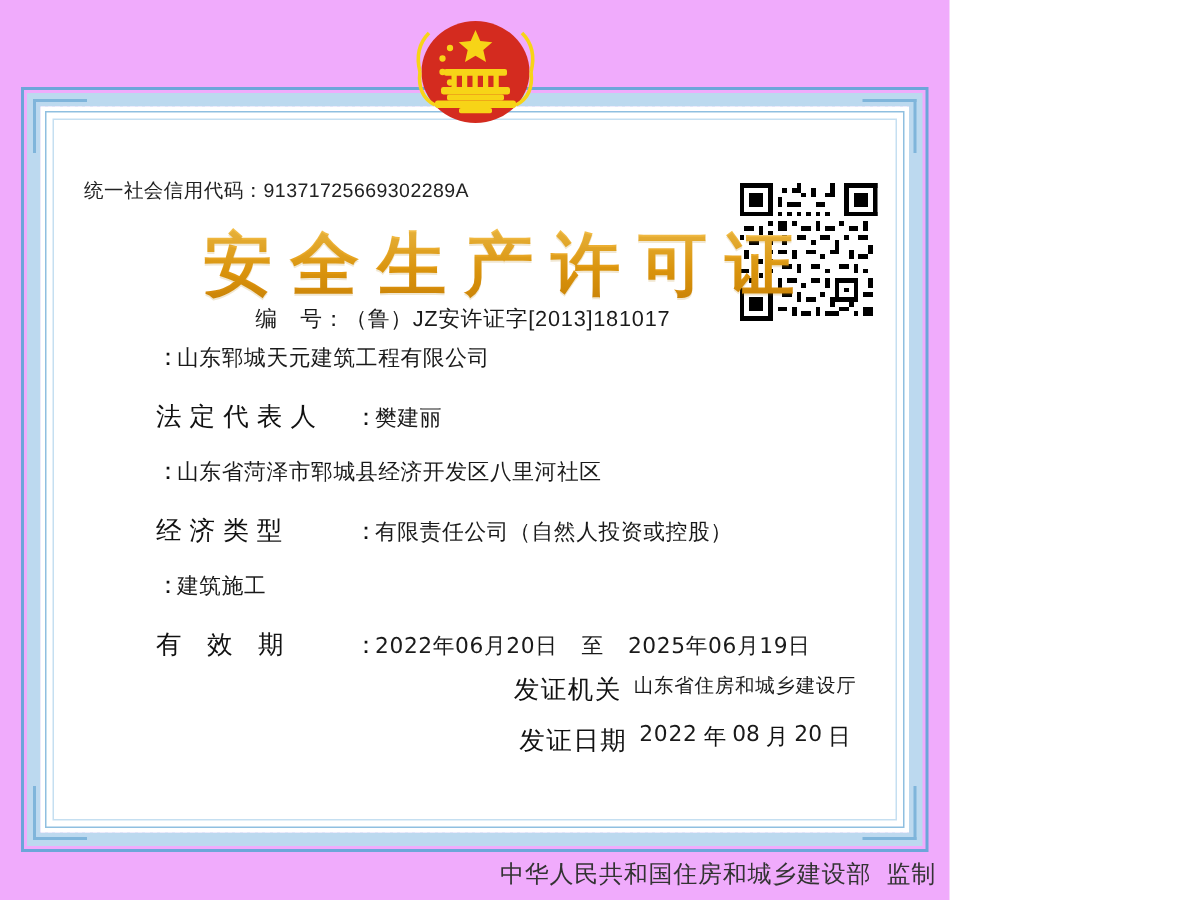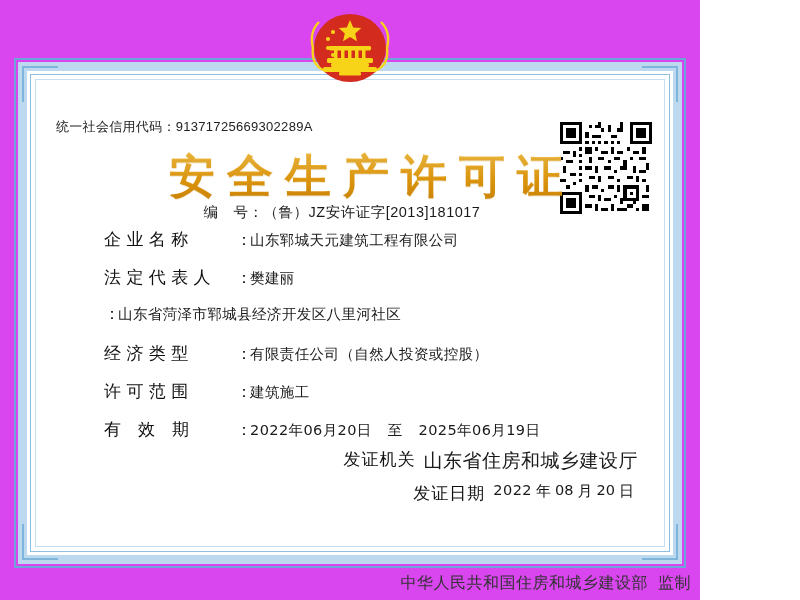--- a/index.html
+++ b/index.html
@@ -7,23 +7,23 @@
     padding: 0;
     width: 800px;
     height: 600px;
     overflow: hidden;
     background: #ffffff;
     font-family: "Liberation Sans", sans-serif;
   }
 
   #certificate {
     position: relative;
-    width: 700px;
+    width: 633px;
     height: 600px;
-    background: #d946ef;
+    background: #f0abfc;
     box-sizing: border-box;
   }
 
   
   .frame-outer {
     position: absolute;
     left: 14px;
     top: 58px;
     right: 14px;
     bottom: 32px;
@@ -196,21 +196,21 @@
     height: 34px;
     white-space: nowrap;
   }
   .issuer-label {
     font-size: 17px;
     color: #111111;
     font-family: "DejaVu Sans", sans-serif;
     letter-spacing: 1px;
   }
   .issuer-value {
-    font-size: 19px;
+    font-size: 13px;
     color: #1a1a1a;
     margin-left: 8px;
     font-family: "DejaVu Sans", sans-serif;
     letter-spacing: 0.5px;
   }
   .date-part { font-size: 14.5px; color: #1a1a1a; font-family: "DejaVu Sans", sans-serif; }
   .date-unit { font-size: 15px; color: #111111; margin: 0 4px; font-family: "DejaVu Sans", sans-serif; }
 
   
   .footer {
@@ -387,21 +387,20 @@
 
   <div class="title">安全生产许可证</div>
 
   <div class="serial">
     <span>编　号：</span><span>（鲁）JZ安许证字[2013]181017</span>
   </div>
 
   <div class="fields">
 
     <div class="field-row">
-      <div class="field-label">企 业 名 称</div>
       <div class="field-colon">：</div>
       <div class="field-value">山东郓城天元建筑工程有限公司</div>
     </div>
 
     <div class="field-row">
       <div class="field-label">法 定 代 表 人</div>
       <div class="field-colon">：</div>
       <div class="field-value">樊建丽</div>
     </div>
 
@@ -410,21 +409,20 @@
       <div class="field-value">山东省菏泽市郓城县经济开发区八里河社区</div>
     </div>
 
     <div class="field-row">
       <div class="field-label">经 济 类 型</div>
       <div class="field-colon">：</div>
       <div class="field-value">有限责任公司（自然人投资或控股）</div>
     </div>
 
     <div class="field-row">
-      <div class="field-label">许 可 范 围</div>
       <div class="field-colon">：</div>
       <div class="field-value">建筑施工</div>
     </div>
 
     <div class="field-row">
       <div class="field-label">有　效　期</div>
       <div class="field-colon">：</div>
       <div class="inline">
         <span class="field-value">2022年06月20日</span>
         <span class="field-value sub">至</span>

